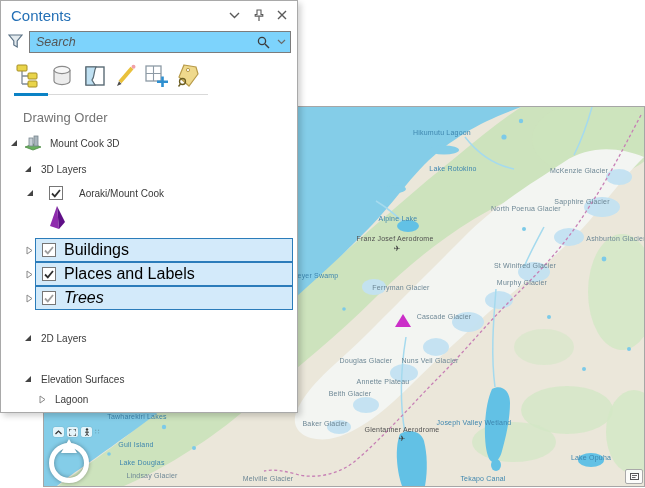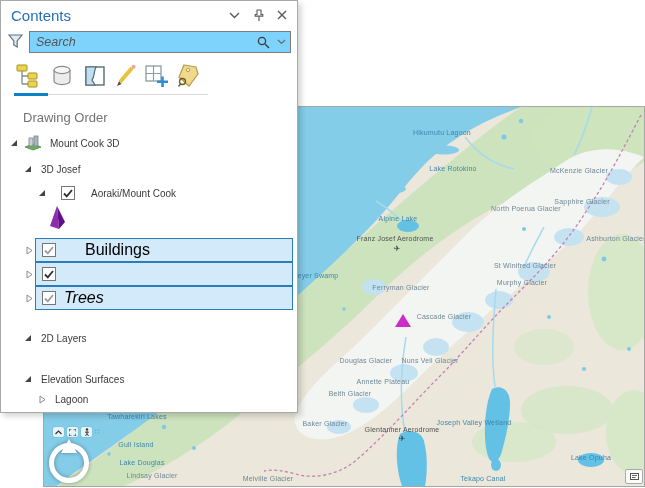--- a/index.html
+++ b/index.html
@@ -300,24 +300,24 @@
       </span>
     <span class="lbl">Mount Cook 3D</span>
   </div>
 
   <div class="trow" style="left:22px;top:158px;">
     <span class="exp">
       <svg width="8" height="8">
           <polygon points="7,1 7,7 1,7" fill="#444"></polygon>
         </svg>
       </span>
-    <span class="lbl">3D Josef</span>
-  </div>
-
-  <div class="trow" style="left:36px;top:182px;gap:8px;">
+    <span class="lbl">3D Layers</span>
+  </div>
+
+  <div class="trow" style="left:24px;top:182px;gap:8px;">
     <span class="exp">
       <svg width="8" height="8">
           <polygon points="7,1 7,7 1,7" fill="#444"></polygon>
         </svg>
       </span>
     <span class="cbx" style="margin-left:6px;">
       <svg width="12" height="12">
           <polyline points="2,6.5 4.8,9.3 10,3" fill="none" stroke="#2f2f2f" stroke-width="1.8"></polyline>
         </svg>
       </span>
@@ -328,40 +328,41 @@
     <svg width="20" height="26">
       <polygon points="10,1 3,21 12,24" fill="#8f2bad"></polygon>
       <polygon points="10,1 12,24 18,17" fill="#5f0f87"></polygon>
     </svg></span>
 
   <span class="exp" style="position:absolute;left:23px;top:245px;">
     <svg width="7" height="9">
         <polygon points="1,1 6,4.5 1,8" fill="#fff" stroke="#8a8a8a"></polygon>
       </svg>
     </span>
-  <div class="hl" style="top:237px;gap:21px;">
+  <div class="hl" style="top:237px;">
     <span class="cbx" style="margin-left:6px;">
       <svg width="12" height="12">
           <polyline points="2,6.5 4.8,9.3 10,3" fill="none" stroke="#9e9e9e" stroke-width="1.8"></polyline>
         </svg>
       </span>
     <span class="lbl">Buildings</span>
   </div>
 
   <span class="exp" style="position:absolute;left:23px;top:269px;">
     <svg width="7" height="9">
         <polygon points="1,1 6,4.5 1,8" fill="#fff" stroke="#8a8a8a"></polygon>
       </svg>
     </span>
   <div class="hl" style="top:261px;">
     <span class="cbx" style="margin-left:6px;">
       <svg width="12" height="12">
           <polyline points="2,6.5 4.8,9.3 10,3" fill="none" stroke="#2f2f2f" stroke-width="1.8"></polyline>
         </svg>
       </span>
+    <span class="lbl">Places and Labels</span>
   </div>
 
   <span class="exp" style="position:absolute;left:23px;top:293px;">
     <svg width="7" height="9">
         <polygon points="1,1 6,4.5 1,8" fill="#fff" stroke="#8a8a8a"></polygon>
       </svg>
     </span>
   <div class="hl" style="top:285px;font-style:italic;">
     <span class="cbx" style="margin-left:6px;">
       <svg width="12" height="12">

